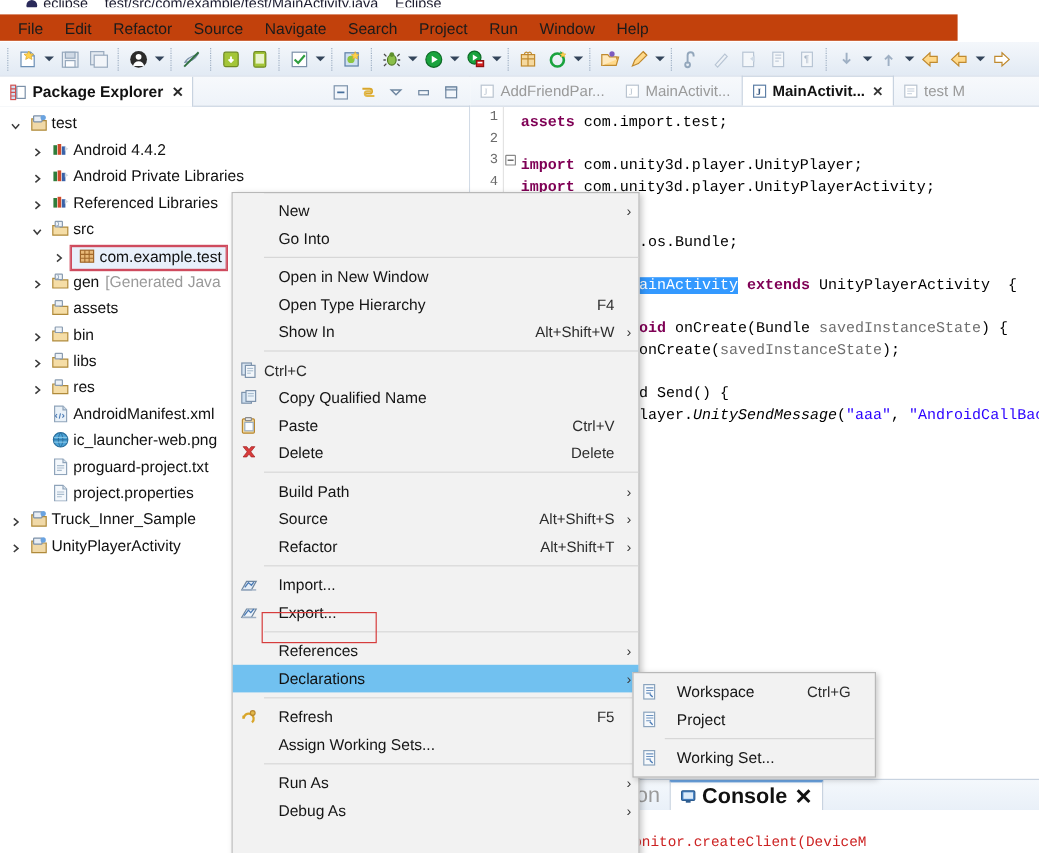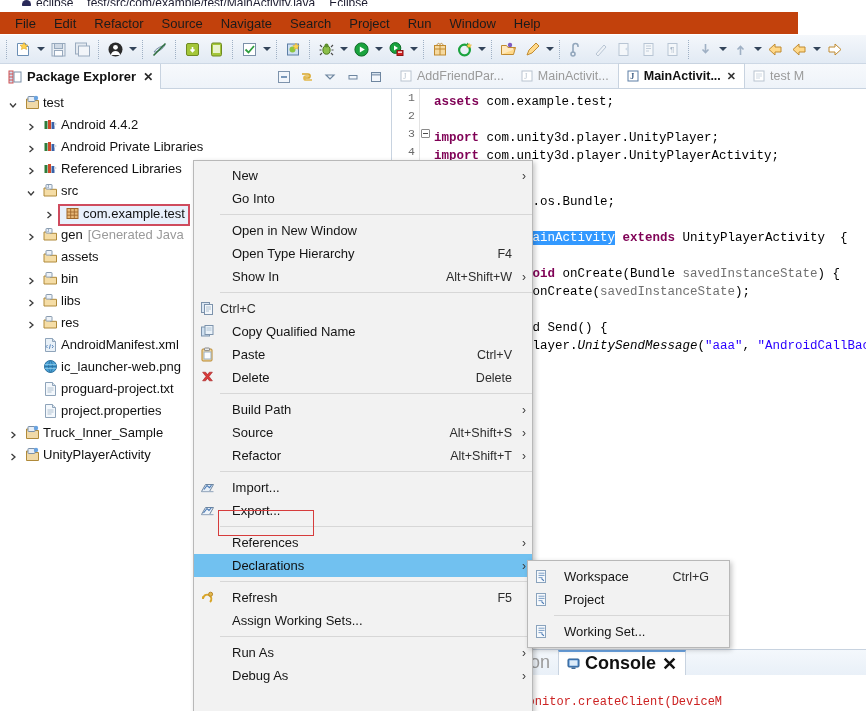--- a/index.html
+++ b/index.html
@@ -811,21 +811,21 @@
         <div class="gln">1</div>
         <div class="gln">2</div>
         <div class="gln">3</div>
         <div class="gln">4</div>
       </div>
       <div class="fold">
         <div class="fmark" style="left:0px; top:40px;"></div>
       </div>
       <div class="vbar"></div>
 
-      <div class="cline" style="top:4px;"><span class="kw">assets</span> <span title="package com.example.test;">com.example.test;</span></div>
+      <div class="cline" style="top:4px;"><span class="kw">assets</span> <span title="package com.example.test;">com.import.test;</span></div>
       <div class="cline" style="top:22px;"></div>
       <div class="cline" style="top:40px;"><span class="kw">import</span> com.unity3d.player.UnityPlayer;</div>
       <div class="cline" style="top:58px;"><span class="kw">import</span> com.unity3d.player.UnityPlayerActivity;</div>
 
       <div class="cline" style="top:104px; left:133px;"><span>d.os.Bundle;</span></div>
       <div class="cline" style="top:140px; left:133px;"><span class="selhl">MainActivity</span> <span class="kw">extends</span> UnityPlayerActivity  {</div>
       <div class="cline" style="top:176px; left:133px;"><span class="kw">void</span> onCreate(Bundle <span class="par">savedInstanceState</span>) {</div>
       <div class="cline" style="top:194px; left:133px;">.onCreate(<span class="par">savedInstanceState</span>);</div>
       <div class="cline" style="top:230px; left:133px;"><span>id Send() {</span></div>
       <div class="cline" style="top:248px; left:133px;">Player.<span class="ital">UnitySendMessage</span>(<span class="str">"aaa"</span>, <span class="str">"AndroidCallBac</span></div>

